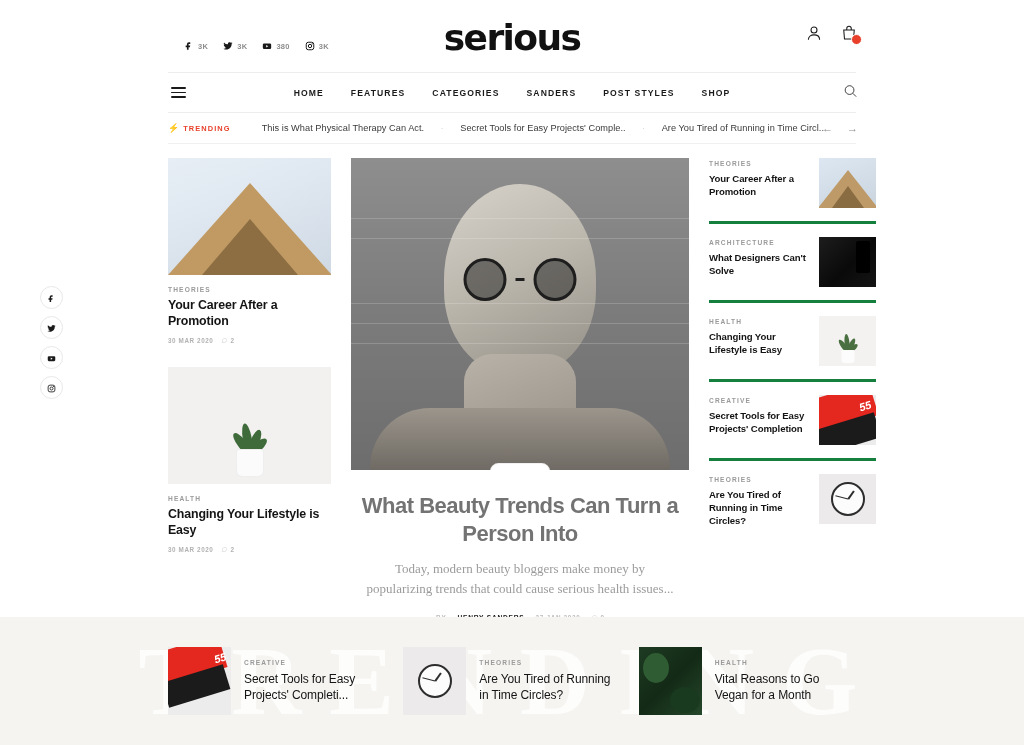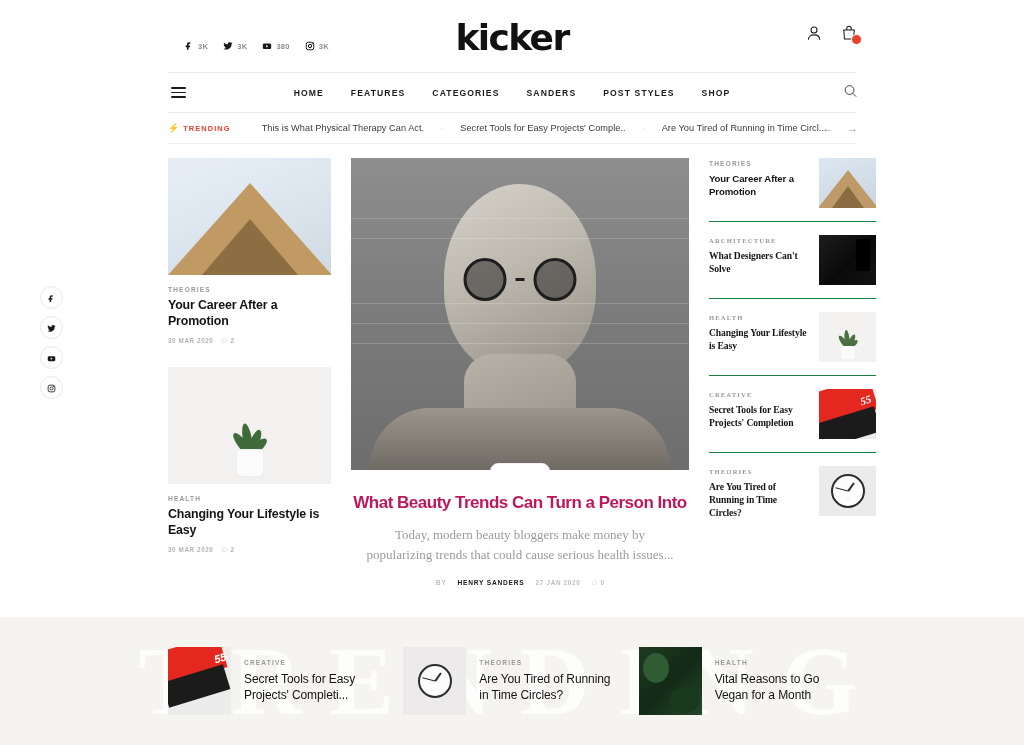--- a/index.html
+++ b/index.html
@@ -175,39 +175,39 @@
     background:rgba(255,255,255,.18);
   }
   .fashion-tag{
     position:absolute; left:50%; bottom:-9px; transform:translateX(-50%);
     background:#fff; border-radius:10px; padding:4px 11px; z-index:9;
     font-size:6.2px; font-weight:700; letter-spacing:1.2px; color:#8e8e8e;
     box-shadow:0 0 0 1px #f0f0f0;
   }
   .hero-body { padding-top:22px; text-align:center; }
   .hero-title{
-    font-size:17px; font-weight:700; color:#be185d; line-height:1.28;
+    font-size:22px; font-weight:700; color:#737373; line-height:1.28;
     letter-spacing:-.5px;
     text-align:center;
   }
   .hero-exc{
     font-family:"Liberation Serif", serif;
     font-size:13px; color:#9b9b9b; line-height:1.55; margin-top:11px;
     padding:0 14px;
   }
   .hero-meta{ display:flex; justify-content:center; align-items:center; gap:11px; margin-top:14px; }
   .hero-meta .by { font-size:6.4px; color:#bdbdbd; letter-spacing:.7px; font-weight:700;}
   .hero-meta .au { font-size:6.6px; color:#1a1a1a; letter-spacing:.8px; font-weight:700;}
   .hero-meta .dt { font-size:6.3px; color:#bdbdbd; letter-spacing:.7px; font-weight:700;}
   .hero-meta .cm { font-size:6.3px; color:#bdbdbd; display:flex; align-items:center; gap:2.5px; font-weight:700;}
   .hero-meta .cm svg { width:6.5px; height:6.5px; stroke:#c9c9c9; fill:none; stroke-width:1.6; }
 
   
   .rcard { display:flex; gap:10px; align-items:flex-start; padding:13px 0; }
-  .rcard + .rcard { border-top:1px solid #15803d;font-family:Liberation Serif, serif; }
+  .rcard + .rcard { border-top:3px solid #15803d; }
   .rcard:first-child { padding-top:0; }
   .rcard .rtext { flex:1; padding-top:2px; }
   .rcard .rtitle {
     font-size:9.6px; font-weight:700; color:#141414; line-height:1.36;
     letter-spacing:-.1px; margin-top:5px;
   }
   .rthumb { width:57px; height:50px; flex:none; overflow:hidden; position:relative; }
 
   .t-roof { background:linear-gradient(160deg,#dde7f1,#c9d4df); }
   .t-roof:after{content:"";position:absolute;left:50%;bottom:0;transform:translateX(-50%);
@@ -322,21 +322,21 @@
         <div class="ts">
           <span><svg viewBox="0 0 24 24">
                 <rect x="3" y="3" width="18" height="18" rx="5" fill="none" stroke="#1a1a1a" stroke-width="2.4"></rect>
                 <circle cx="12" cy="12" r="4" fill="none" stroke="#1a1a1a" stroke-width="2.4"></circle>
                 <circle cx="17.2" cy="6.8" r="1.5"></circle>
               </svg></span>
           <span class="cnt">3K</span>
         </div>
       </div>
 
-      <a class="brand">kicker</a>
+      <a class="brand">serious</a>
 
       <div class="top-actions">
         <a class="icon-btn">
           <span>
             <svg viewBox="0 0 24 24">
                 <circle cx="12" cy="8" r="4"></circle>
                 <path d="M4.5 21c0-4.2 3.4-6.5 7.5-6.5s7.5 2.3 7.5 6.5"></path>
               </svg>
           </span>
         </a>

